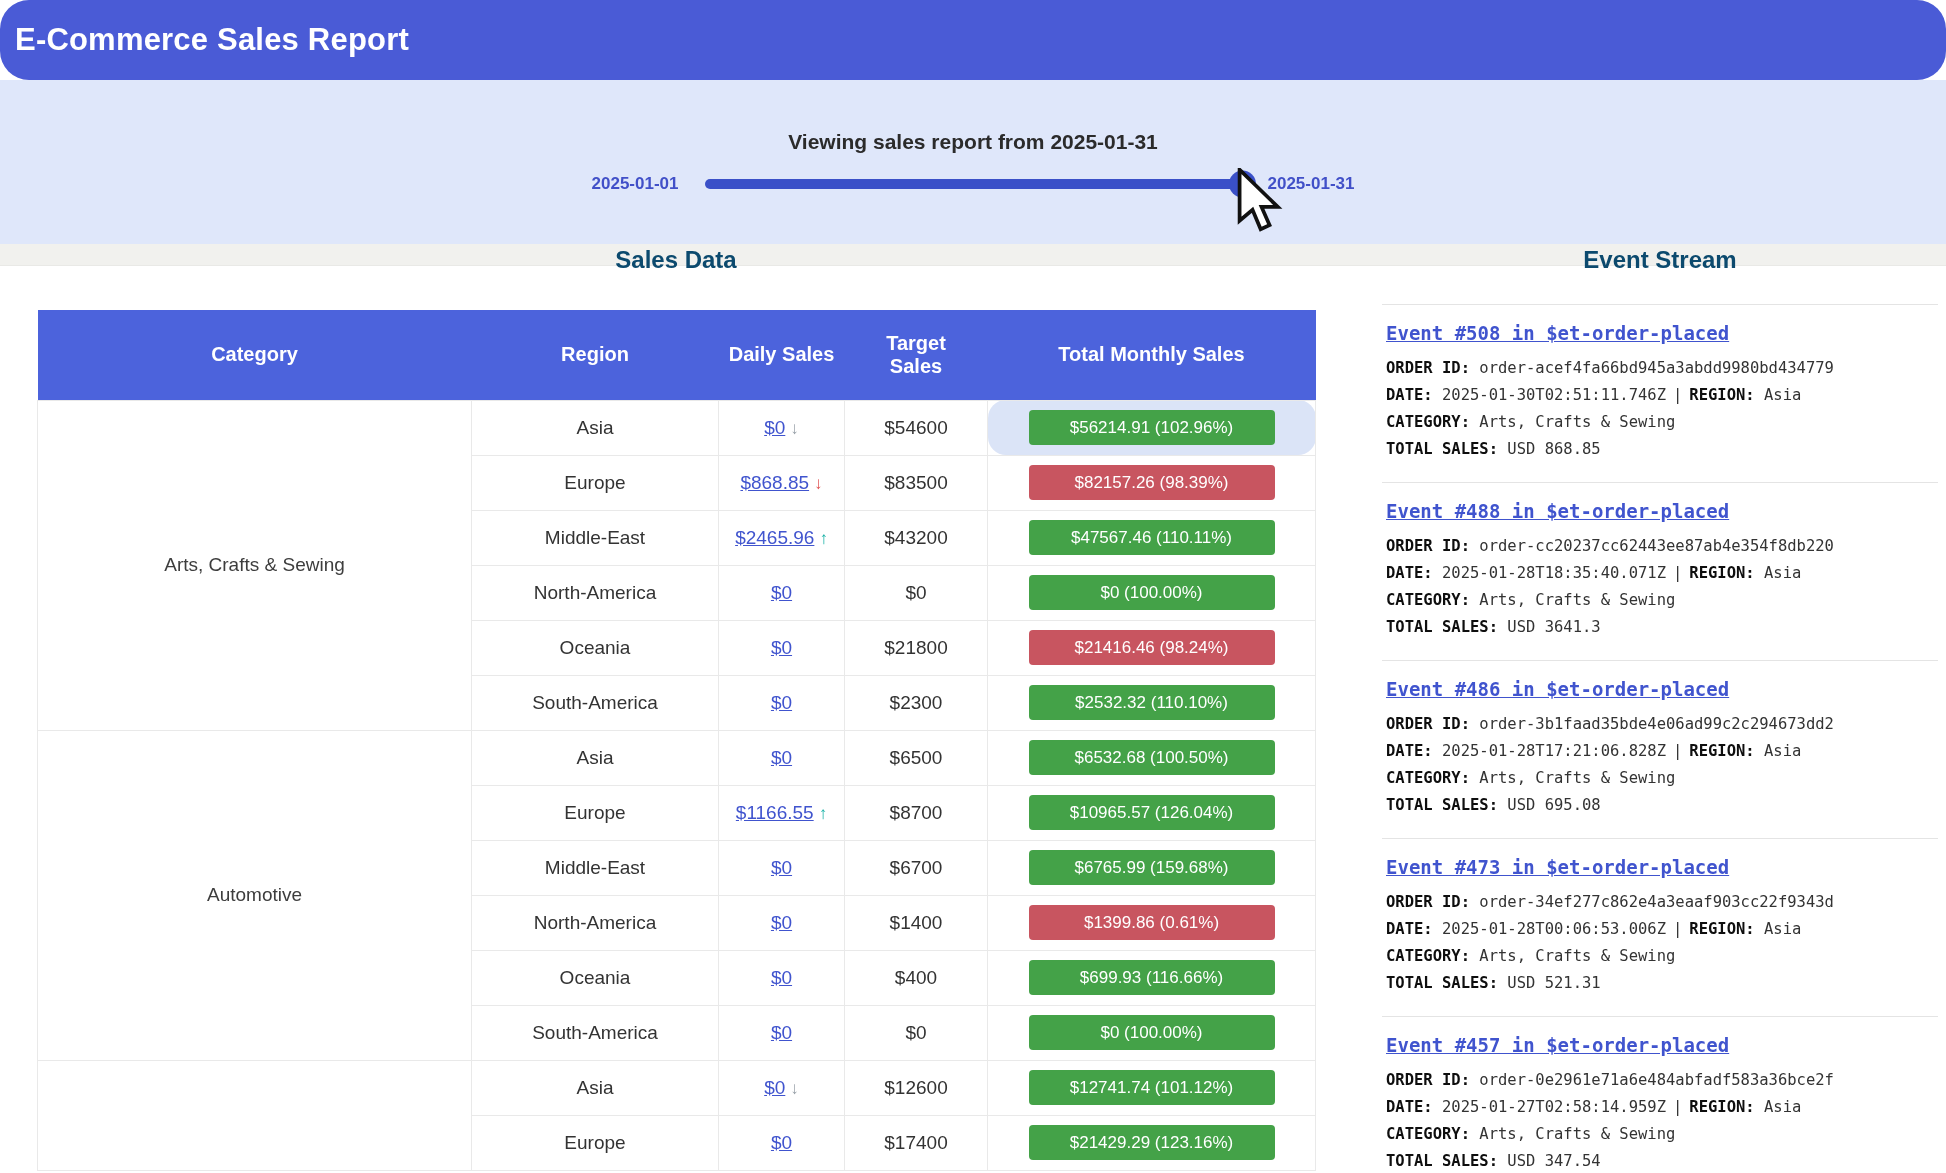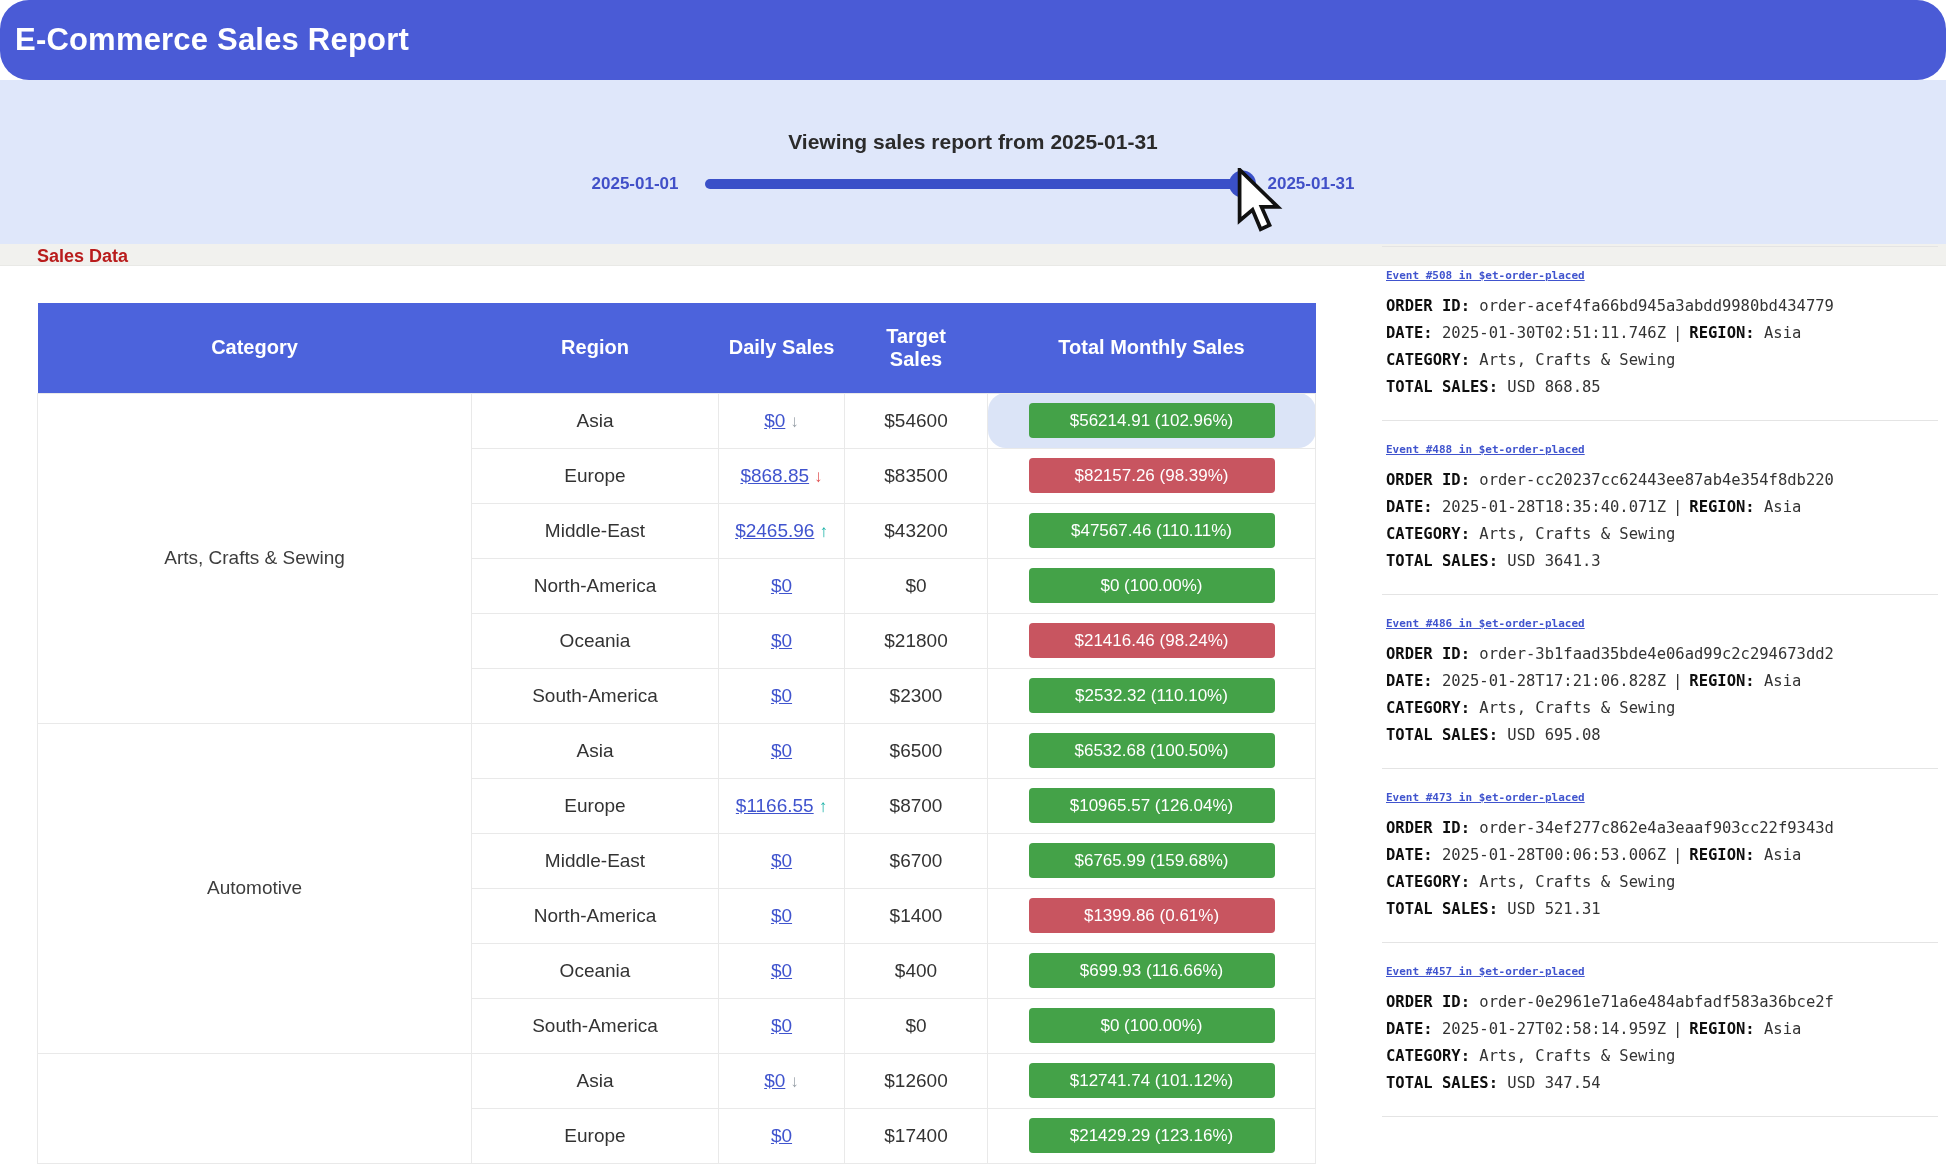--- a/index.html
+++ b/index.html
@@ -24,21 +24,21 @@
   .slider { width:537px; height:10px; background:var(--track); border-radius:6px; position:relative; cursor:pointer; }
   .slider-thumb {
     position:absolute; right:-7px; top:50%; transform:translateY(-50%);
     width:27px; height:27px; border-radius:50%; background:var(--track);
   }
   .gray-strip { height:22px; background:#f1f1ee; border-bottom:1px solid #e9e9e6; }
 
   
   .sales-panel { position:absolute; left:37px; top:246px; width:1278px; }
   .event-panel { position:absolute; left:1382px; top:246px; width:556px; }
-  .panel-heading { margin:0 0 36px 0; font-size:18px; font-weight:bold; color:#b91c1c; }
+  .panel-heading { margin:0 0 36px 0; font-size:24px; font-weight:bold; color:#0c4a6e;text-align:center; }
   .event-panel .panel-heading { margin-bottom:30px; }
 
   
   table.sales { border-collapse:collapse; width:1278px; table-layout:fixed; }
   thead th {
     background:var(--table-header-bg); color:#fff; font-size:20px; font-weight:bold;
     height:90px; text-align:center; vertical-align:middle; padding:0 8px;
   }
   thead th:nth-child(4) div { max-width:86px; margin:0 auto; }
   tbody td {
@@ -57,21 +57,21 @@
     color:#fff; font-size:17px; line-height:19px;
   }
   .badge.green { background:var(--green); }
   .badge.red   { background:var(--red); }
   td.total-cell.highlight { background:var(--row-highlight);border-radius:18px; }
 
   
   .event-list { border-top:1px solid #e4e4e4; }
   .event-item { border-bottom:1px solid #e4e4e4; padding:17px 0 19px 4px;
     font-family:"DejaVu Sans Mono", monospace; }
-  .event-title { display:inline-block; color:var(--link); font-weight:bold; font-size:11px;
+  .event-title { display:inline-block; color:var(--link); font-weight:bold; font-size:19px;
     text-decoration:underline; margin-bottom:11px; }
   .event-line { font-size:15.5px; color:#333; line-height:27px; white-space:nowrap; }
   .event-line b { color:#0e0e0e; font-weight:bold; }
   .event-line .sep { margin:0 7px; color:#333; }
 
   
   .mouse-cursor { position:absolute; left:1236px; top:168px; z-index:50; pointer-events:none; }
 </style>
 </head>
 <body>
@@ -209,20 +209,21 @@
             <td class="region-cell">Europe</td>
             <td class="daily-cell"><a class="daily-link" href="#">$0</a></td>
             <td class="target-cell">$17400</td>
             <td class="total-cell"><span class="badge green">$21429.29 (123.16%)</span></td>
           </tr>
         </tbody>
     </table>
   </div>
 
   <aside class="event-panel">
+    <h2 class="panel-heading">Event Stream</h2>
     <div class="event-list">
         <div class="event-item"><a class="event-title" href="#">Event #508 in $et-order-placed</a><div class="event-line"><b>ORDER ID:</b><span> order-acef4fa66bd945a3abdd9980bd434779</span></div><div class="event-line"><b>DATE:</b><span> 2025-01-30T02:51:11.746Z</span><span class="sep">|</span><b>REGION:</b><span> Asia</span></div><div class="event-line"><b>CATEGORY:</b><span> Arts, Crafts &amp; Sewing</span></div><div class="event-line"><b>TOTAL SALES:</b><span> USD 868.85</span></div></div>
         <div class="event-item"><a class="event-title" href="#">Event #488 in $et-order-placed</a><div class="event-line"><b>ORDER ID:</b><span> order-cc20237cc62443ee87ab4e354f8db220</span></div><div class="event-line"><b>DATE:</b><span> 2025-01-28T18:35:40.071Z</span><span class="sep">|</span><b>REGION:</b><span> Asia</span></div><div class="event-line"><b>CATEGORY:</b><span> Arts, Crafts &amp; Sewing</span></div><div class="event-line"><b>TOTAL SALES:</b><span> USD 3641.3</span></div></div>
         <div class="event-item"><a class="event-title" href="#">Event #486 in $et-order-placed</a><div class="event-line"><b>ORDER ID:</b><span> order-3b1faad35bde4e06ad99c2c294673dd2</span></div><div class="event-line"><b>DATE:</b><span> 2025-01-28T17:21:06.828Z</span><span class="sep">|</span><b>REGION:</b><span> Asia</span></div><div class="event-line"><b>CATEGORY:</b><span> Arts, Crafts &amp; Sewing</span></div><div class="event-line"><b>TOTAL SALES:</b><span> USD 695.08</span></div></div>
         <div class="event-item"><a class="event-title" href="#">Event #473 in $et-order-placed</a><div class="event-line"><b>ORDER ID:</b><span> order-34ef277c862e4a3eaaf903cc22f9343d</span></div><div class="event-line"><b>DATE:</b><span> 2025-01-28T00:06:53.006Z</span><span class="sep">|</span><b>REGION:</b><span> Asia</span></div><div class="event-line"><b>CATEGORY:</b><span> Arts, Crafts &amp; Sewing</span></div><div class="event-line"><b>TOTAL SALES:</b><span> USD 521.31</span></div></div>
         <div class="event-item"><a class="event-title" href="#">Event #457 in $et-order-placed</a><div class="event-line"><b>ORDER ID:</b><span> order-0e2961e71a6e484abfadf583a36bce2f</span></div><div class="event-line"><b>DATE:</b><span> 2025-01-27T02:58:14.959Z</span><span class="sep">|</span><b>REGION:</b><span> Asia</span></div><div class="event-line"><b>CATEGORY:</b><span> Arts, Crafts &amp; Sewing</span></div><div class="event-line"><b>TOTAL SALES:</b><span> USD 347.54</span></div></div>
       </div>
   </aside>
 </main>
 

